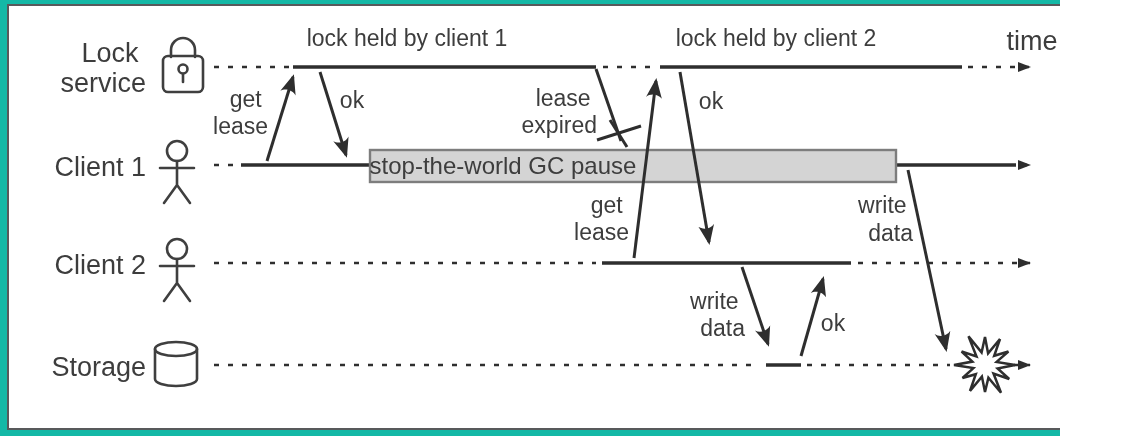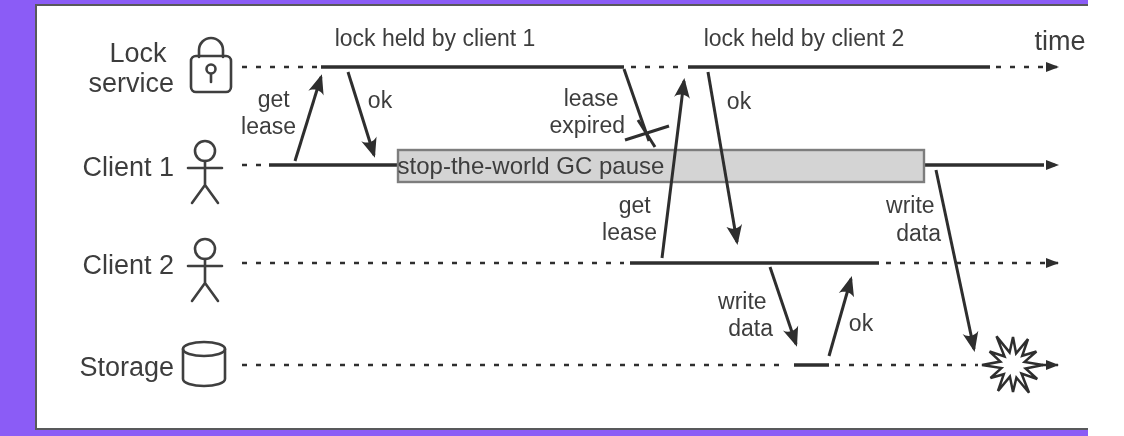--- a/index.html
+++ b/index.html
@@ -1,22 +1,21 @@
 <!DOCTYPE html>
 <html><head>
 <meta charset="utf-8">
 <style>
   html,body{margin:0;padding:0;background:#ffffff;}
   .figure-wrap{
     position:relative;
     width:1060px;height:436px;
-    background:#8b5cf6;
+    background:#14b8a6;
     font-family:"Liberation Sans", sans-serif;
     overflow:hidden;
-    padding-left:28px;
   }
   svg{display:block;}
   .lane-dash{stroke:#2e2e2e;stroke-width:2.6;stroke-dasharray:5 9;fill:none;}
   .lane-solid{stroke:#2e2e2e;stroke-width:3.4;fill:none;}
   .msg{stroke:#2e2e2e;stroke-width:3;fill:none;}
   .icon{stroke:#3f3f3f;stroke-width:2.6;fill:none;stroke-linecap:round;stroke-linejoin:round;}
   .lane-label{font-size:27px;fill:#3d3d3d;}
   .arrow-label{font-size:23px;fill:#3d3d3d;}
   .top-label{font-size:23px;fill:#3d3d3d;}
   .time-label{font-size:27px;fill:#3d3d3d;}

